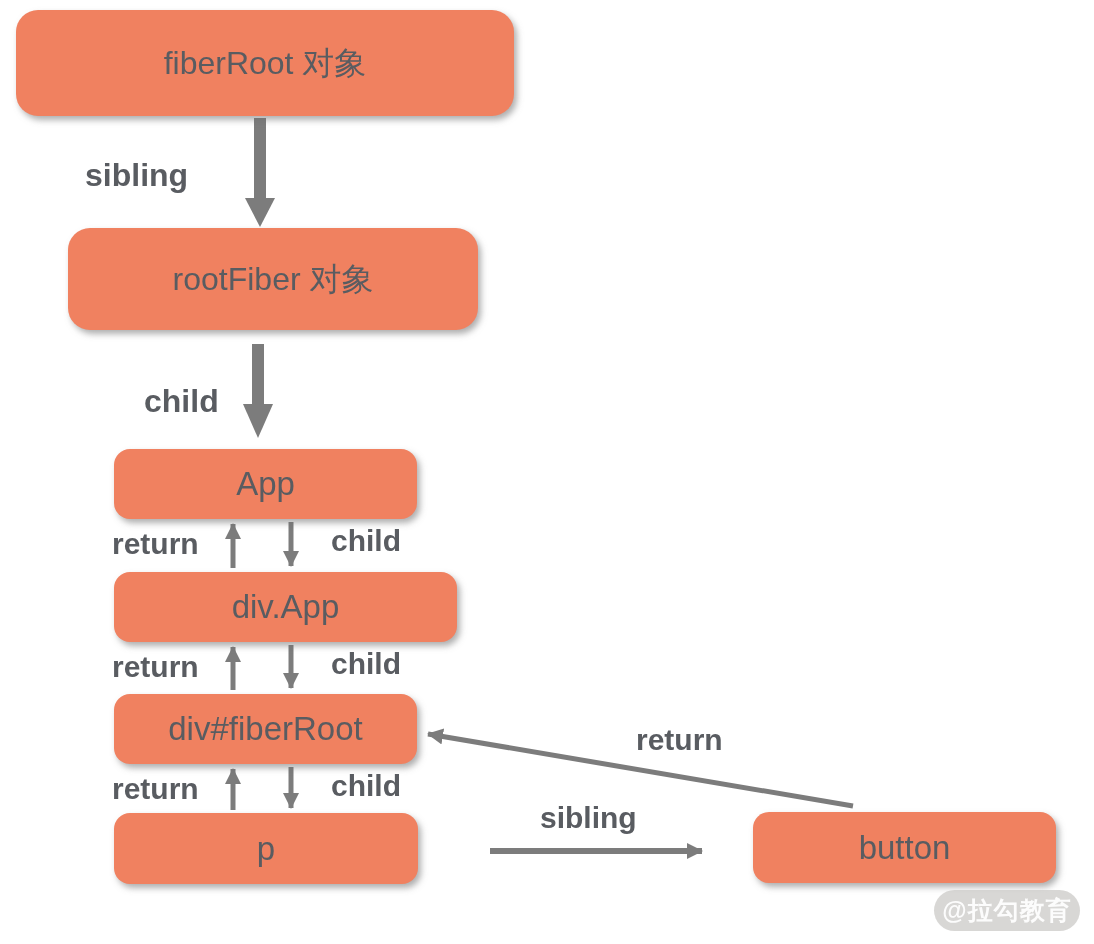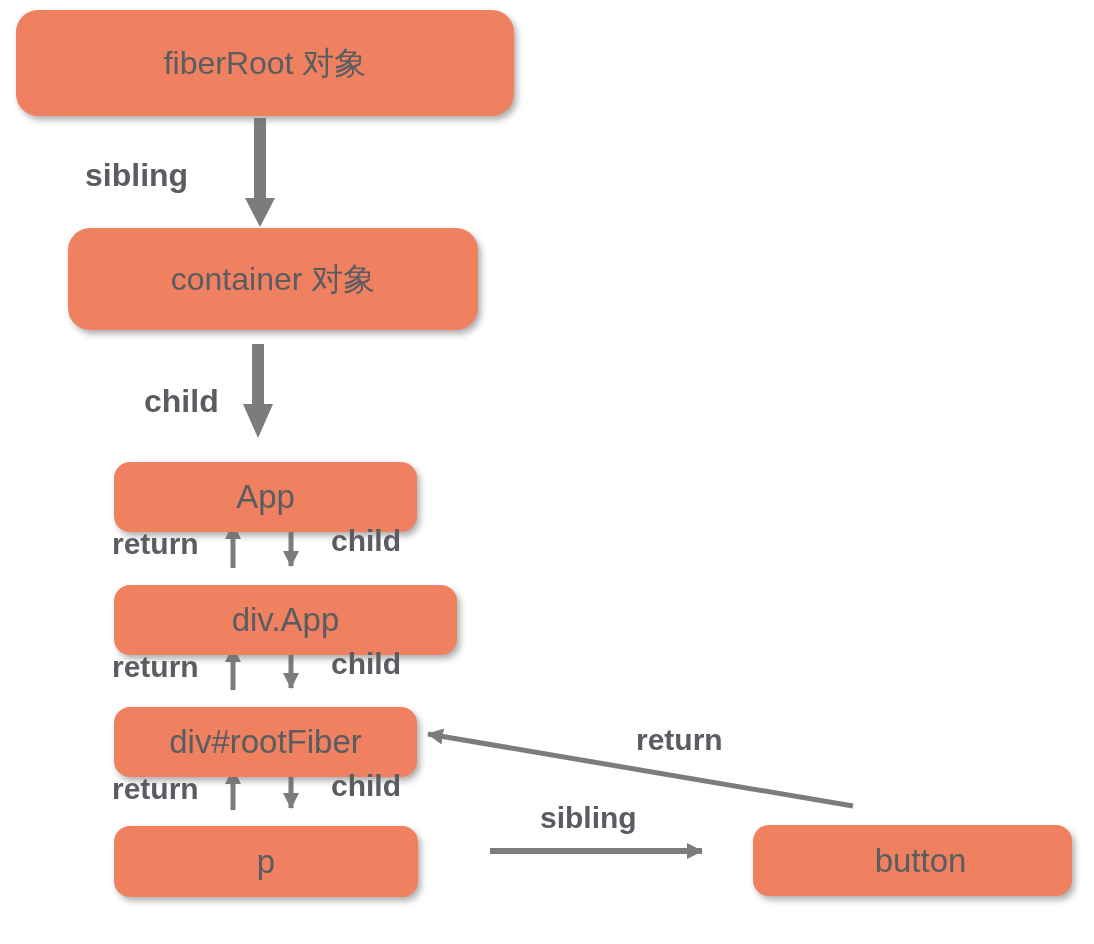--- a/index.html
+++ b/index.html
@@ -14,28 +14,28 @@
     position:absolute;
     background:var(--node-fill,#F08160);
     color:var(--text-color,#595C61);
     font-weight:normal;
     display:flex;flex-direction:column;
     align-items:center;justify-content:center;
     text-align:center;
     box-shadow:3px 4px 6px rgba(110,110,110,0.55);
   }
   .node-lg{border-radius:22px;font-size:32px;line-height:45px;}
-  .node-sm{border-radius:16px;font-size:33px;margin-top:13px;}
+  .node-sm{border-radius:16px;font-size:33px;}
   #n-fiber-root{left:16px;top:10px;width:498px;height:106px;}
   #n-root-fiber{left:68px;top:228px;width:410px;height:102px;}
   #n-app{left:114px;top:449px;width:303px;height:70px;}
   #n-div-app{left:114px;top:572px;width:343px;height:70px;}
   #n-div-container{left:114px;top:694px;width:303px;height:70px;}
   #n-p{left:114px;top:813px;width:304px;height:71px;}
-  #n-button{left:753px;top:812px;width:303px;height:71px;padding-left:16px;}
+  #n-button{left:753px;top:812px;width:303px;height:71px;}
   .elabel{
     position:absolute;
     color:var(--text-color,#595C61);
     font-weight:bold;
     white-space:nowrap;
   }
   #l-current{left:85px;top:157px;font-size:32px;}
   #l-child-root{left:144px;top:383px;font-size:32px;}
   #l-return-1{left:112px;top:527px;font-size:30px;}
   #l-child-1{left:331px;top:524px;font-size:30px;}
@@ -93,33 +93,33 @@
     <line x1="490" y1="851" x2="702" y2="851" stroke-width="6" class="arrow-stroke" marker-end="url(#mthin)"></line>
 
     <line x1="853" y1="806" x2="428" y2="734" stroke-width="5" class="arrow-stroke" marker-end="url(#mthin)"></line>
   </svg>
 
   <div class="node node-lg" id="n-fiber-root">
     <span>fiberRoot 对象</span>
   </div>
 
   <div class="node node-lg" id="n-root-fiber">
-    <span>container 对象</span>
+    <span>rootFiber 对象</span>
   </div>
 
   <div class="node node-sm" id="n-app">
     <span>App</span>
   </div>
 
   <div class="node node-sm" id="n-div-app">
     <span>div.App</span>
   </div>
 
   <div class="node node-sm" id="n-div-container">
-    <span>div#rootFiber</span>
+    <span>div#fiberRoot</span>
   </div>
 
   <div class="node node-sm" id="n-p">
     <span>p</span>
   </div>
 
   <div class="node node-sm" id="n-button">
     <span>button</span>
   </div>
 
@@ -131,14 +131,15 @@
 
   <div class="elabel" id="l-return-2">return</div>
   <div class="elabel" id="l-child-2">child</div>
 
   <div class="elabel" id="l-return-3">return</div>
   <div class="elabel" id="l-child-3">child</div>
 
   <div class="elabel" id="l-sibling">sibling</div>
   <div class="elabel" id="l-return-btn">return</div>
 
+  <div class="watermark">@拉勾教育</div>
 
 </div>
 
 </body></html>

